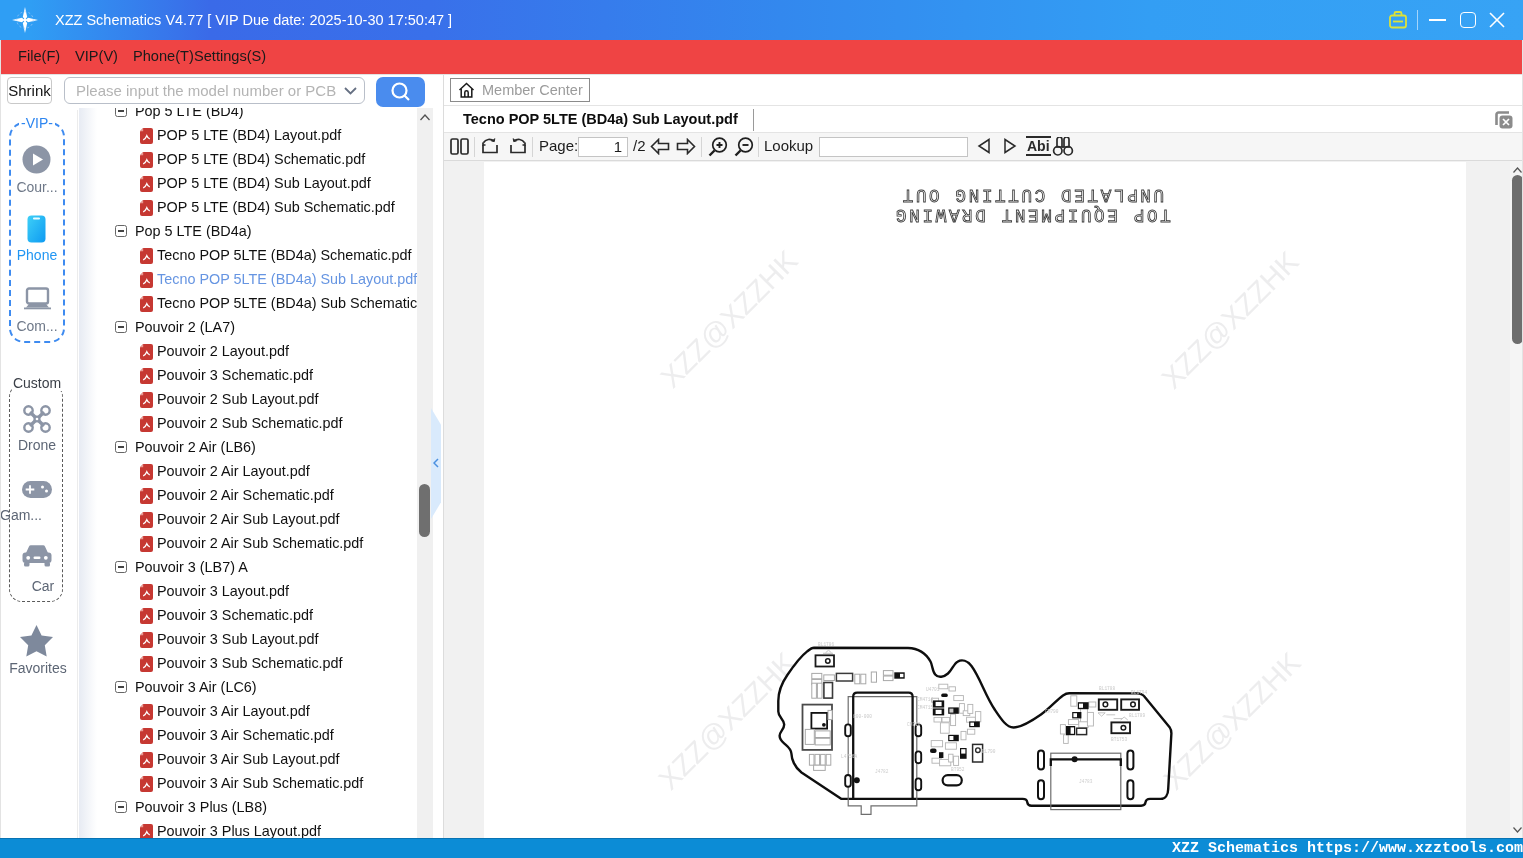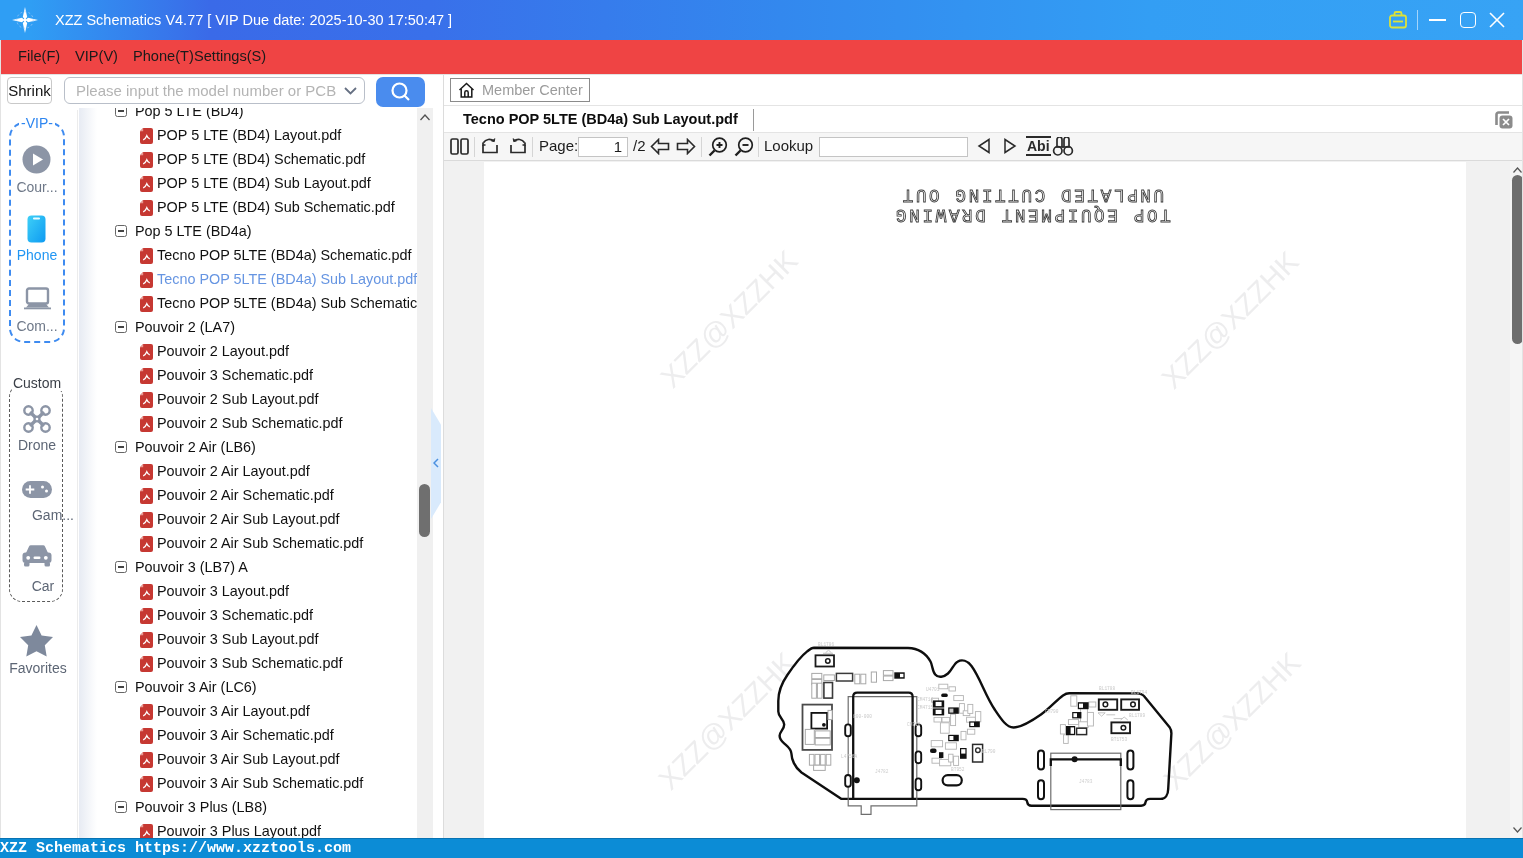--- a/index.html
+++ b/index.html
@@ -133,21 +133,21 @@
 
 <div class="abs" style="left:0;top:437px;width:74px;text-align:center;font-size:14px;color:#5d6675;">Drone</div>
 
 <svg class="abs" style="left:22px;top:481px;" width="30" height="17" viewBox="0 0 30 17" fill="#8c95a6">
   <rect x="0" y="0" width="30" height="17" rx="8.5"></rect>
   <path d="M8 4.2 V12.8 M3.7 8.5 H12.3" stroke="#fff" stroke-width="1.8"></path>
   <circle cx="20.5" cy="6" r="1.5" fill="#fff"></circle>
   <circle cx="24.5" cy="10" r="1.5" fill="#fff"></circle>
 </svg>
 
-<div class="abs" style="left:0;top:507px;width:74px;text-align:right;font-size:14px;color:#5d6675;">Gam...</div>
+<div class="abs" style="left:0;top:507px;width:74px;text-align:left;font-size:14px;color:#5d6675;">Gam...</div>
 
 <svg class="abs" style="left:21px;top:543px;" width="32" height="26" viewBox="0 0 32 26" fill="#8c95a6">
   <path d="M5 10 L8 3.5 a2 2 0 0 1 1.8 -1.2 h12.4 a2 2 0 0 1 1.8 1.2 L27 10 Z"></path>
   <rect x="1.5" y="9.5" width="29" height="10.5" rx="3"></rect>
   <rect x="3" y="19" width="5.5" height="4.5" rx="1.5"></rect>
   <rect x="23.5" y="19" width="5.5" height="4.5" rx="1.5"></rect>
   <circle cx="7.2" cy="14.8" r="1.9" fill="#fff"></circle>
   <circle cx="24.8" cy="14.8" r="1.9" fill="#fff"></circle>
   <rect x="12.5" y="13.6" width="7" height="2.4" rx="1.2" fill="#fff"></rect>
 </svg>
@@ -753,16 +753,16 @@
           <path d="M0.5 0.5 L4.5 5 L8.5 0.5"></path>
         </svg>
   </div>
 </div>
 
 <div class="abs" style="left:0;top:40px;width:1px;height:798px;background:#e3e3e3;"></div>
 
 <div class="abs" style="left:1522px;top:40px;width:1px;height:798px;background:#e3e3e3;"></div>
 
 <div class="abs" style="left:0;top:838px;width:1523px;height:20px;background:#0c8cd6;border-top:1px solid #0873b3;">
-  <div class="abs" style="left:0;top:1px;width:1523px;text-align:left;font-family:'Liberation Mono',monospace;font-size:15px;font-weight:bold;color:#fff;">XZZ Schematics https://www.xzztools.com</div>
+  <div class="abs" style="left:0;top:1px;width:1523px;text-align:right;font-family:'Liberation Mono',monospace;font-size:15px;font-weight:bold;color:#fff;">XZZ Schematics https://www.xzztools.com</div>
 </div>
 
 </div>
 
 </body></html>

